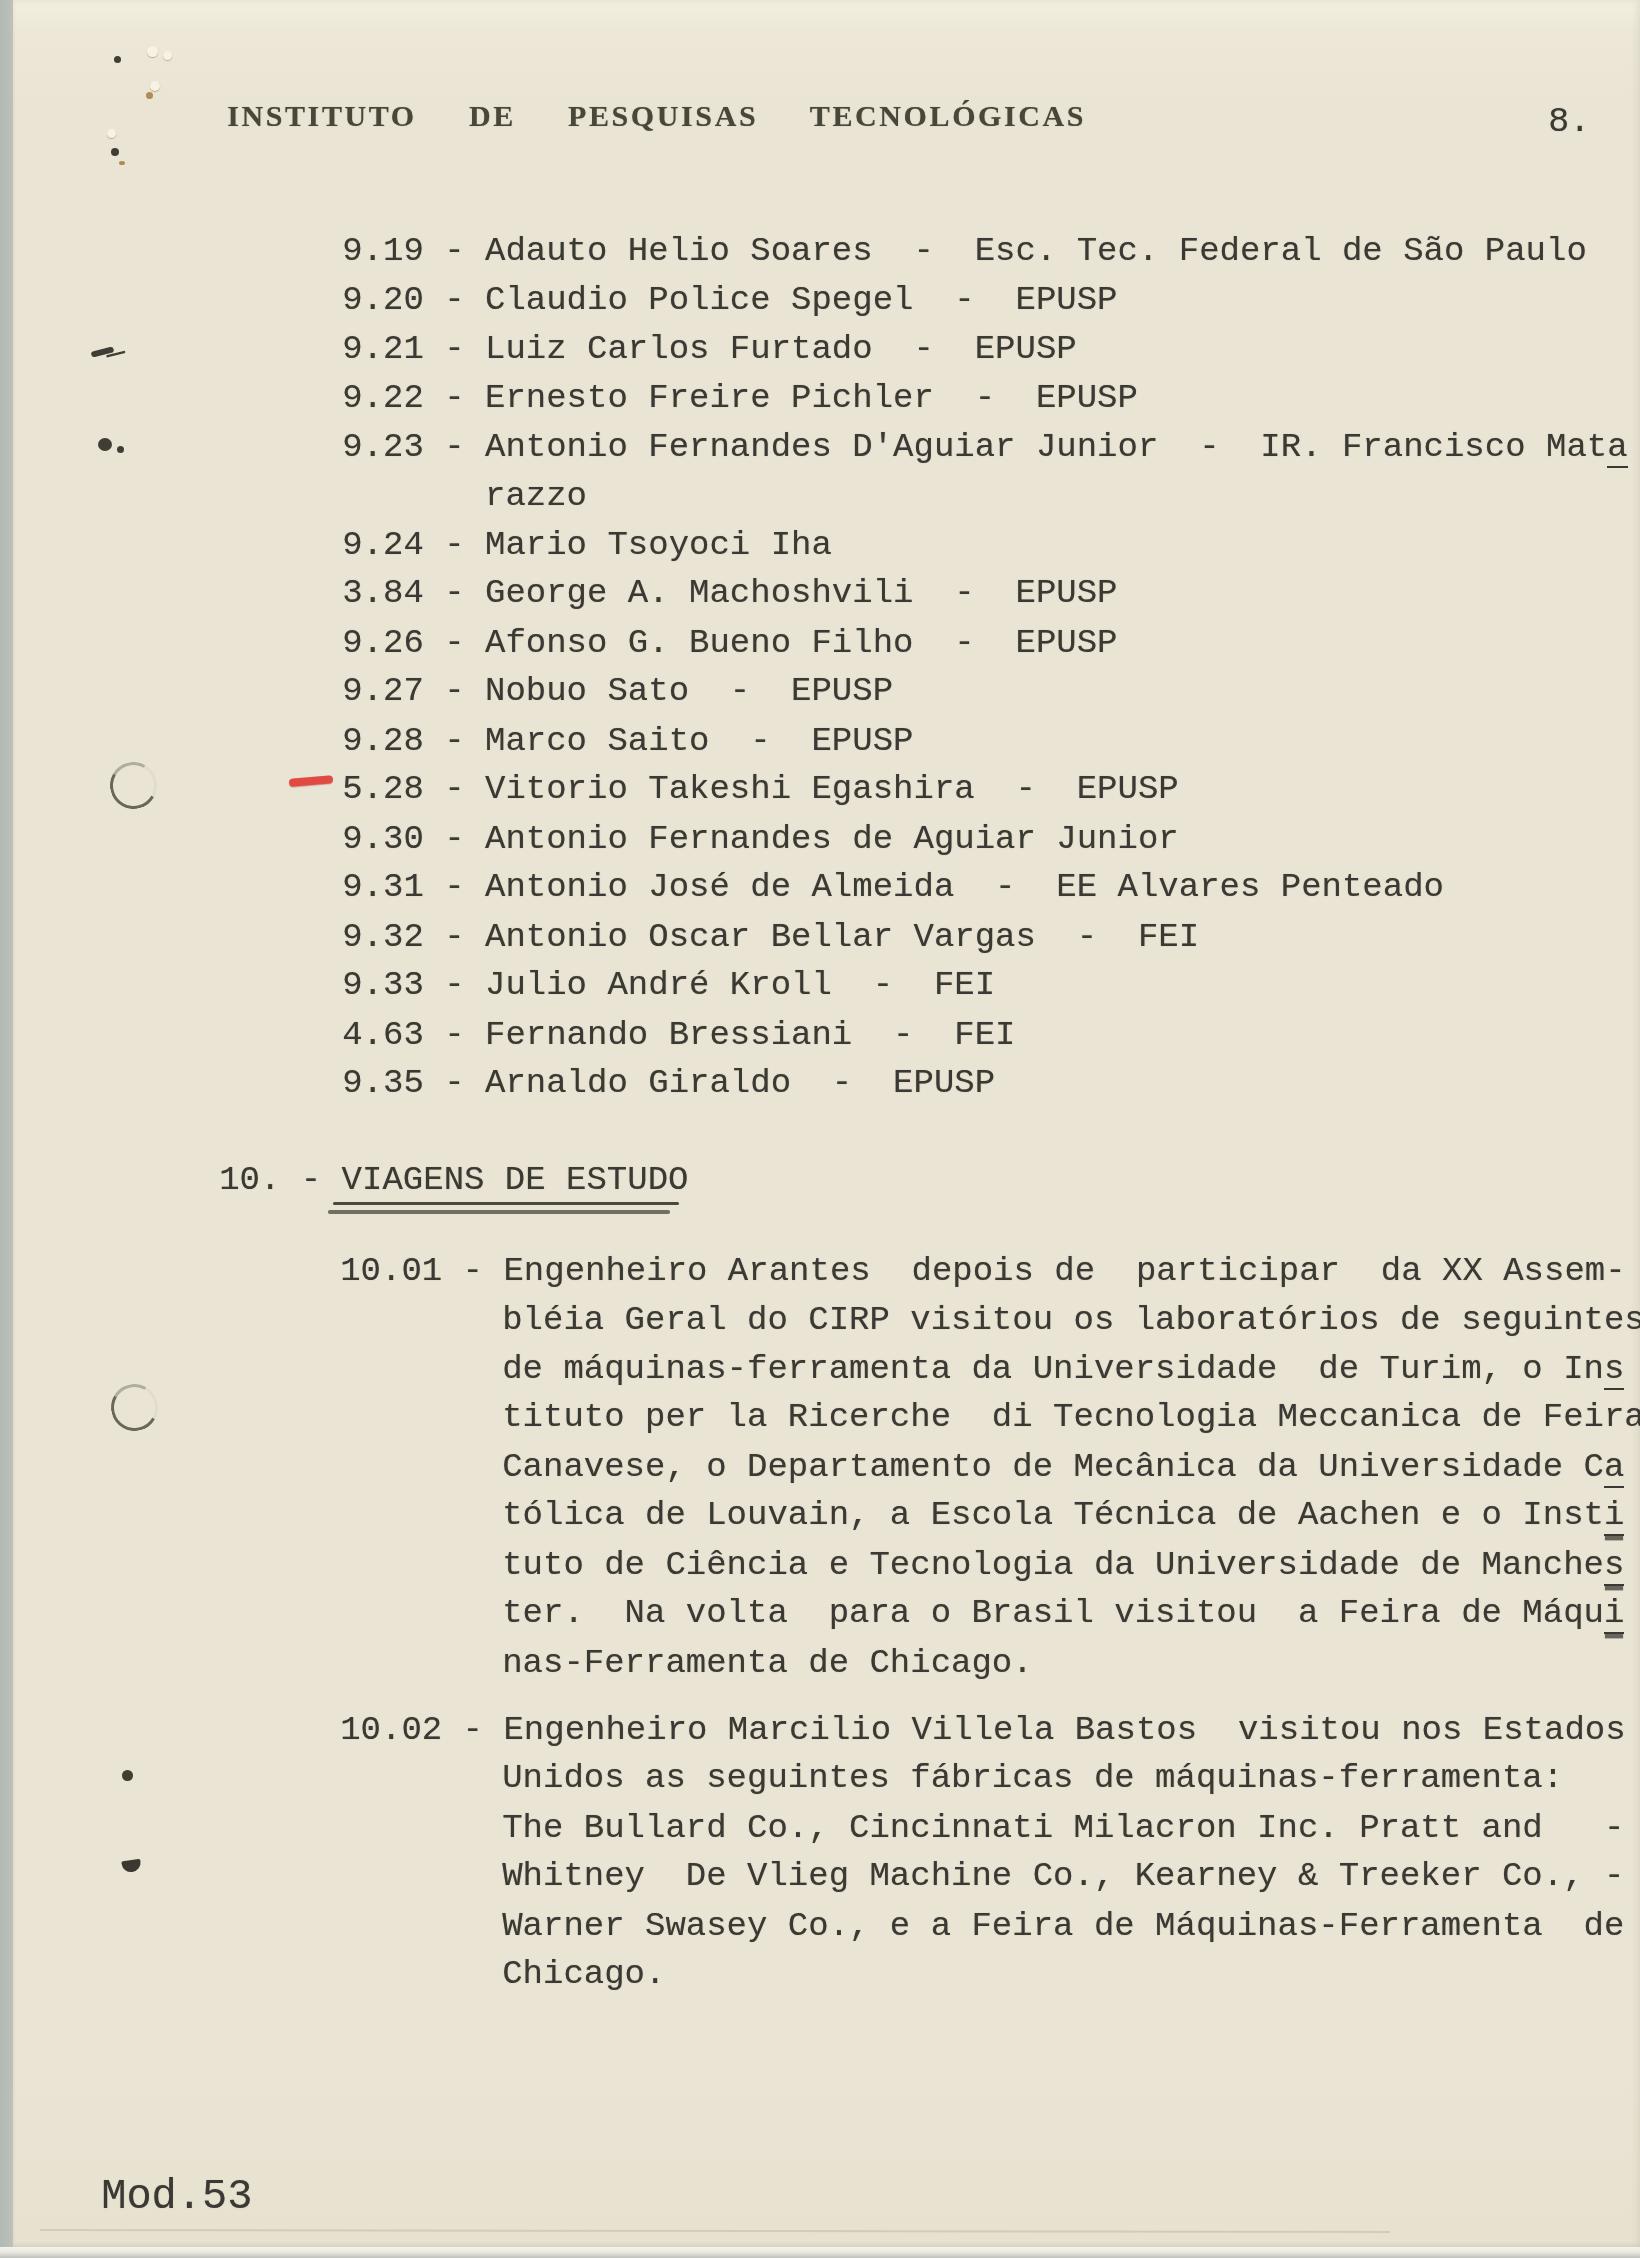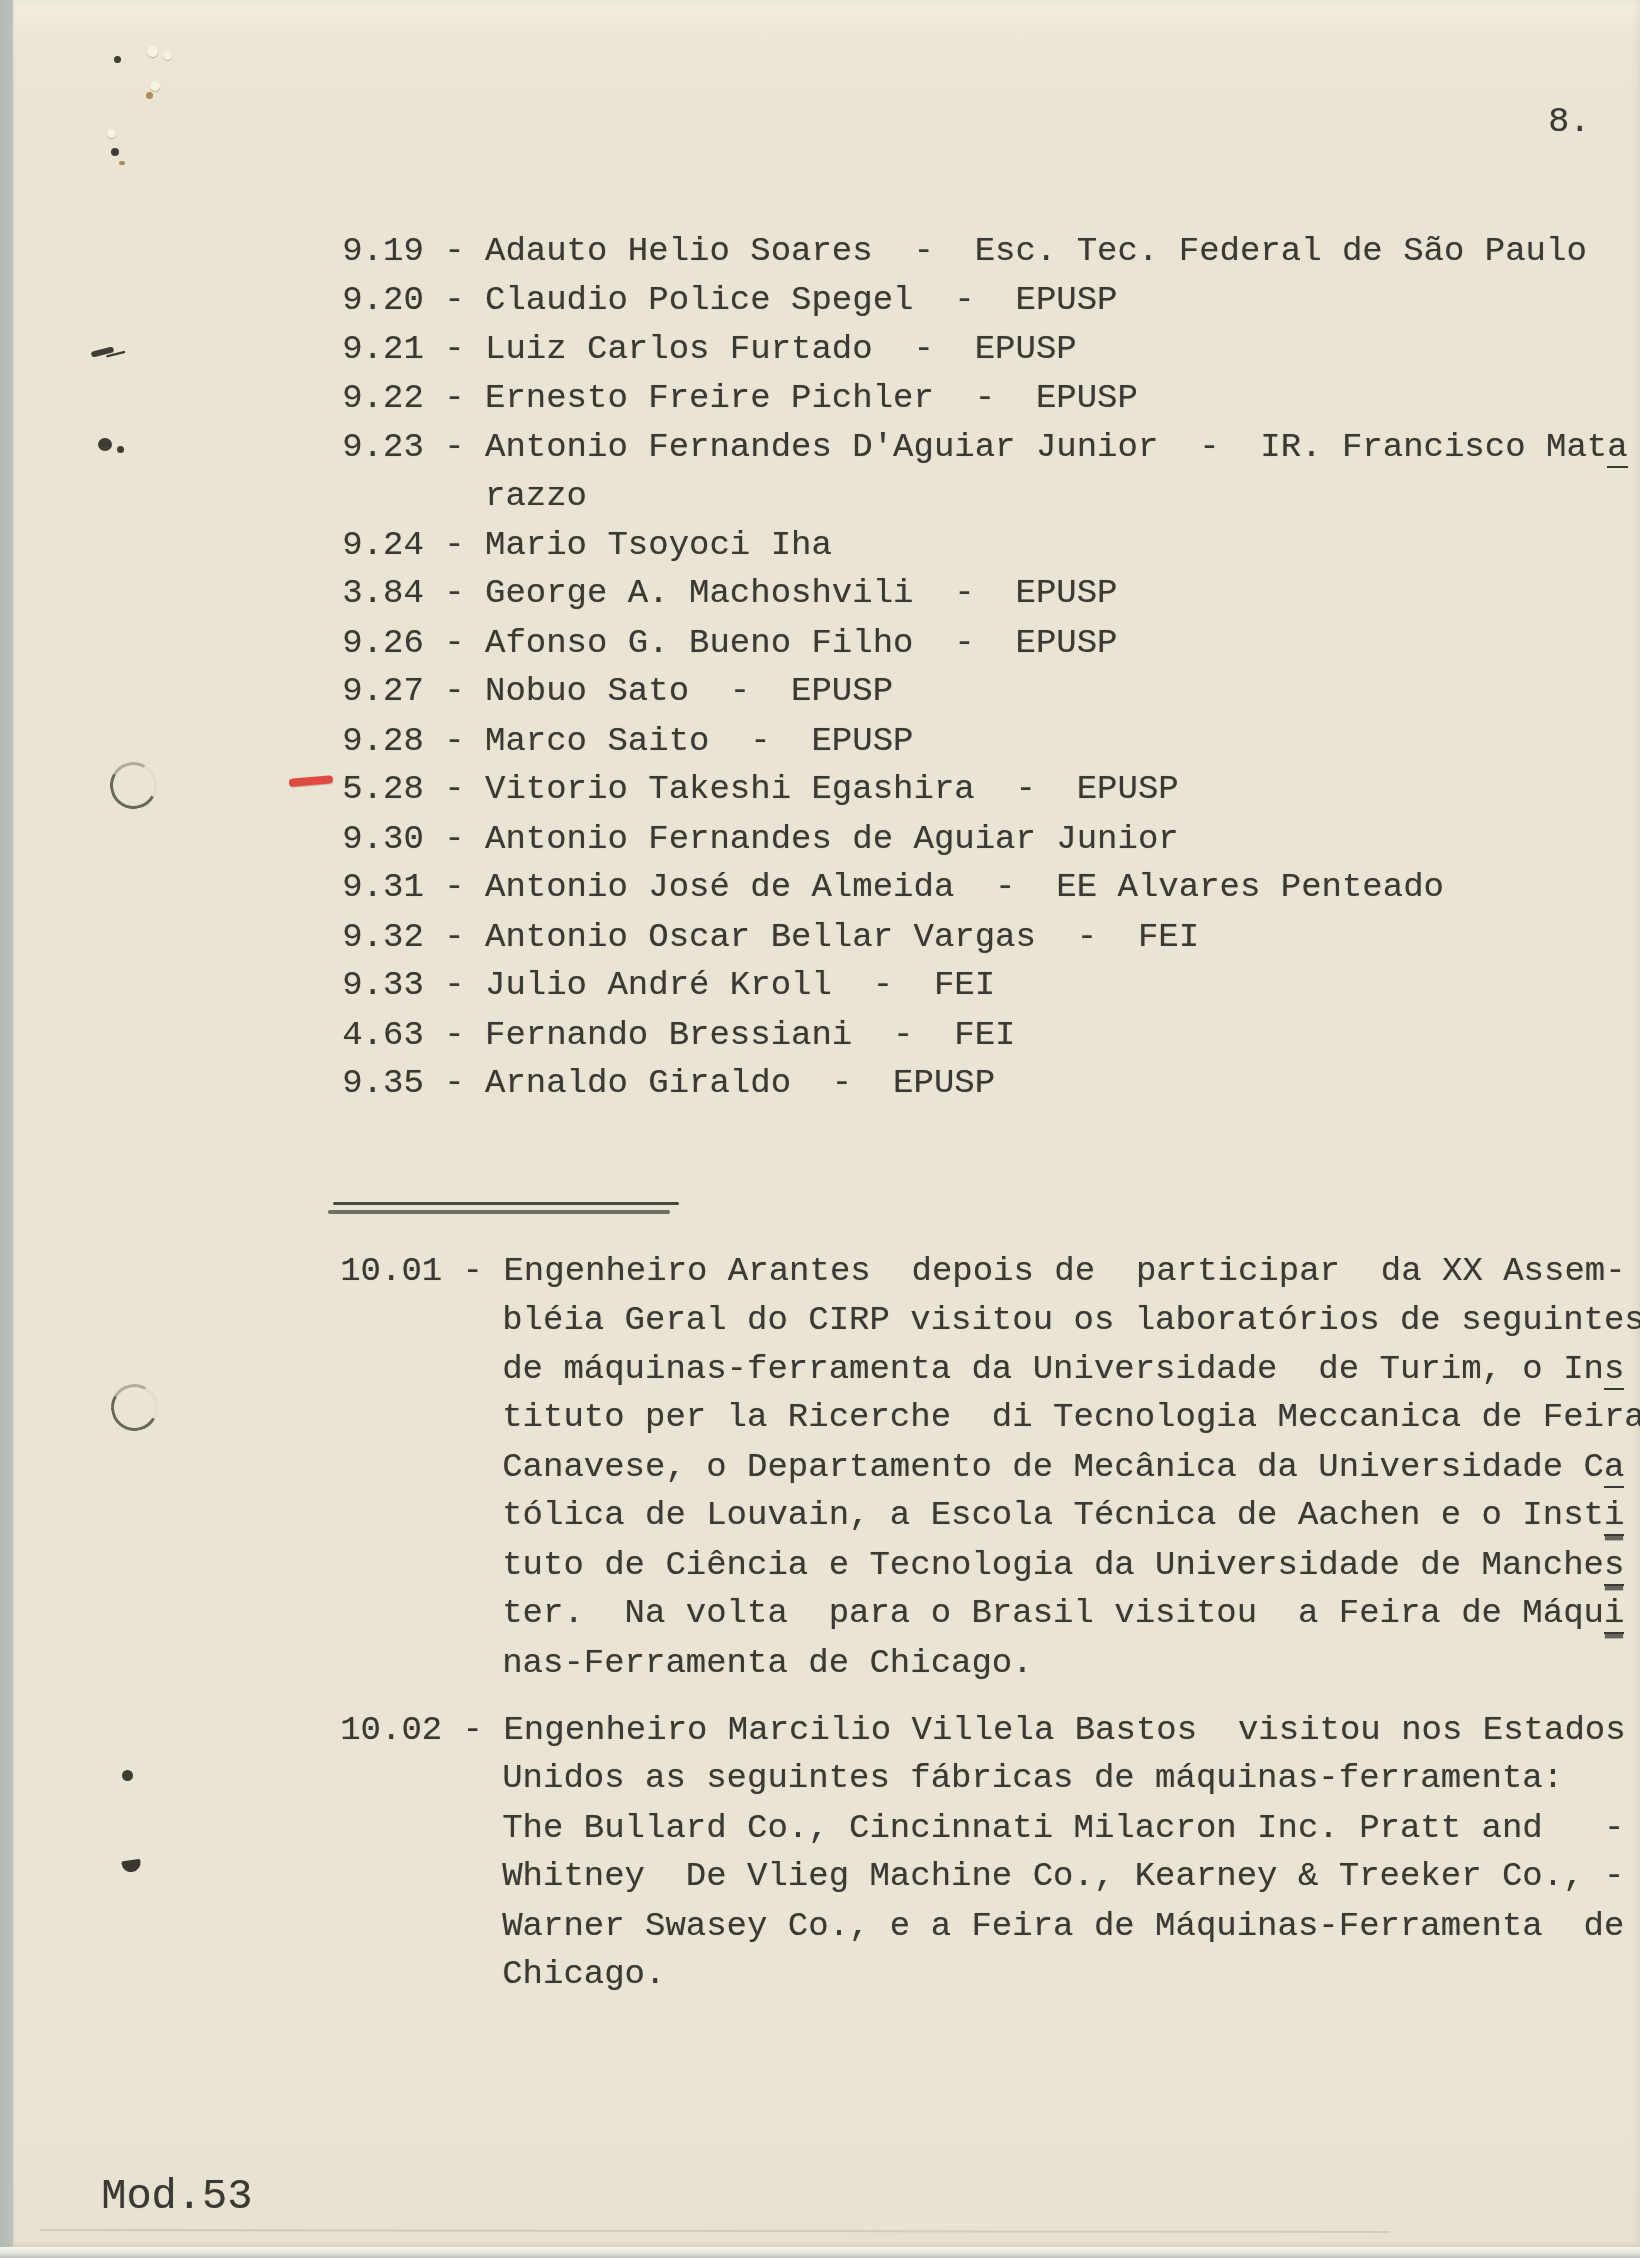--- a/index.html
+++ b/index.html
@@ -59,20 +59,21 @@
   .crease{
     position:absolute;left:26.5px;top:2230px;width:1350px;height:1.8px;
     background:rgba(110,105,88,0.18);transform:rotate(0.08deg);
   }
 </style>
 </head>
 <body>
 
 <div id="paper">
 
+  <div class="letterhead">INSTITUTO  DE  PESQUISAS  TECNOLÓGICAS</div>
   <div class="t" style="left:1535px;top:102px;font-size:35px;">8.</div>
 
   <div>
     <div class="t" style="left:329px;top:231px"><span>9.19 - Adauto Helio Soares  -  Esc. Tec. Federal de São Paulo</span><span class="cl"></span></div>
     <div class="t" style="left:329px;top:280px"><span>9.20 - Claudio Police Spegel  -  EPUSP</span><span class="cl"></span></div>
     <div class="t" style="left:329px;top:329px"><span>9.21 - Luiz Carlos Furtado  -  EPUSP</span><span class="cl"></span></div>
     <div class="t" style="left:329px;top:378px"><span>9.22 - Ernesto Freire Pichler  -  EPUSP</span><span class="cl"></span></div>
     <div class="t" style="left:329px;top:427px"><span>9.23 - Antonio Fernandes D'Aguiar Junior  -  IR. Francisco Mat</span><span class="cl">a</span></div>
     <div class="t" style="left:329px;top:476px"><span>       razzo</span><span class="cl"></span></div>
     <div class="t" style="left:329px;top:525px"><span>9.24 - Mario Tsoyoci Iha</span><span class="cl"></span></div>
@@ -82,20 +83,21 @@
     <div class="t" style="left:329px;top:721px"><span>9.28 - Marco Saito  -  EPUSP</span><span class="cl"></span></div>
     <div class="t" style="left:329px;top:769px"><span>5.28 - Vitorio Takeshi Egashira  -  EPUSP</span><span class="cl"></span></div>
     <div class="t" style="left:329px;top:819px"><span>9.30 - Antonio Fernandes de Aguiar Junior</span><span class="cl"></span></div>
     <div class="t" style="left:329px;top:867px"><span>9.31 - Antonio José de Almeida  -  EE Alvares Penteado</span><span class="cl"></span></div>
     <div class="t" style="left:329px;top:917px"><span>9.32 - Antonio Oscar Bellar Vargas  -  FEI</span><span class="cl"></span></div>
     <div class="t" style="left:329px;top:965px"><span>9.33 - Julio André Kroll  -  FEI</span><span class="cl"></span></div>
     <div class="t" style="left:329px;top:1015px"><span>4.63 - Fernando Bressiani  -  FEI</span><span class="cl"></span></div>
     <div class="t" style="left:329px;top:1063px"><span>9.35 - Arnaldo Giraldo  -  EPUSP</span><span class="cl"></span></div>
   </div>
 
+  <div class="t" style="left:206px;top:1160px"><span>10. - </span><span>VIAGENS DE ESTUDO</span></div>
   <div class="hline" style="left:320px;top:1202px;width:346px;height:2.6px"></div>
   <div class="hline" style="left:315px;top:1210px;width:342px;height:3.5px;opacity:.75;filter:blur(0.5px)"></div>
 
   <div>
     <div class="t" style="left:327px;top:1251px"><span>10.01 - </span><span>Engenheiro Arantes  depois de  participar  da XX Assem-</span><span class="cl"></span></div>
     <div class="t" style="left:489px;top:1300px"><span>bléia Geral do CIRP visitou os laboratórios de seguintes</span><span class="cl"></span></div>
     <div class="t" style="left:489px;top:1349px"><span>de máquinas-ferramenta da Universidade  de Turim, o In</span><span class="cl">s</span></div>
     <div class="t" style="left:489px;top:1397px"><span>tituto per la Ricerche  di Tecnologia Meccanica de Feira</span><span class="cl"></span></div>
     <div class="t" style="left:489px;top:1447px"><span>Canavese, o Departamento de Mecânica da Universidade C</span><span class="cl">a</span></div>
     <div class="t" style="left:489px;top:1495px"><span>tólica de Louvain, a Escola Técnica de Aachen e o Inst</span><span class="cl cl2">i</span></div>

